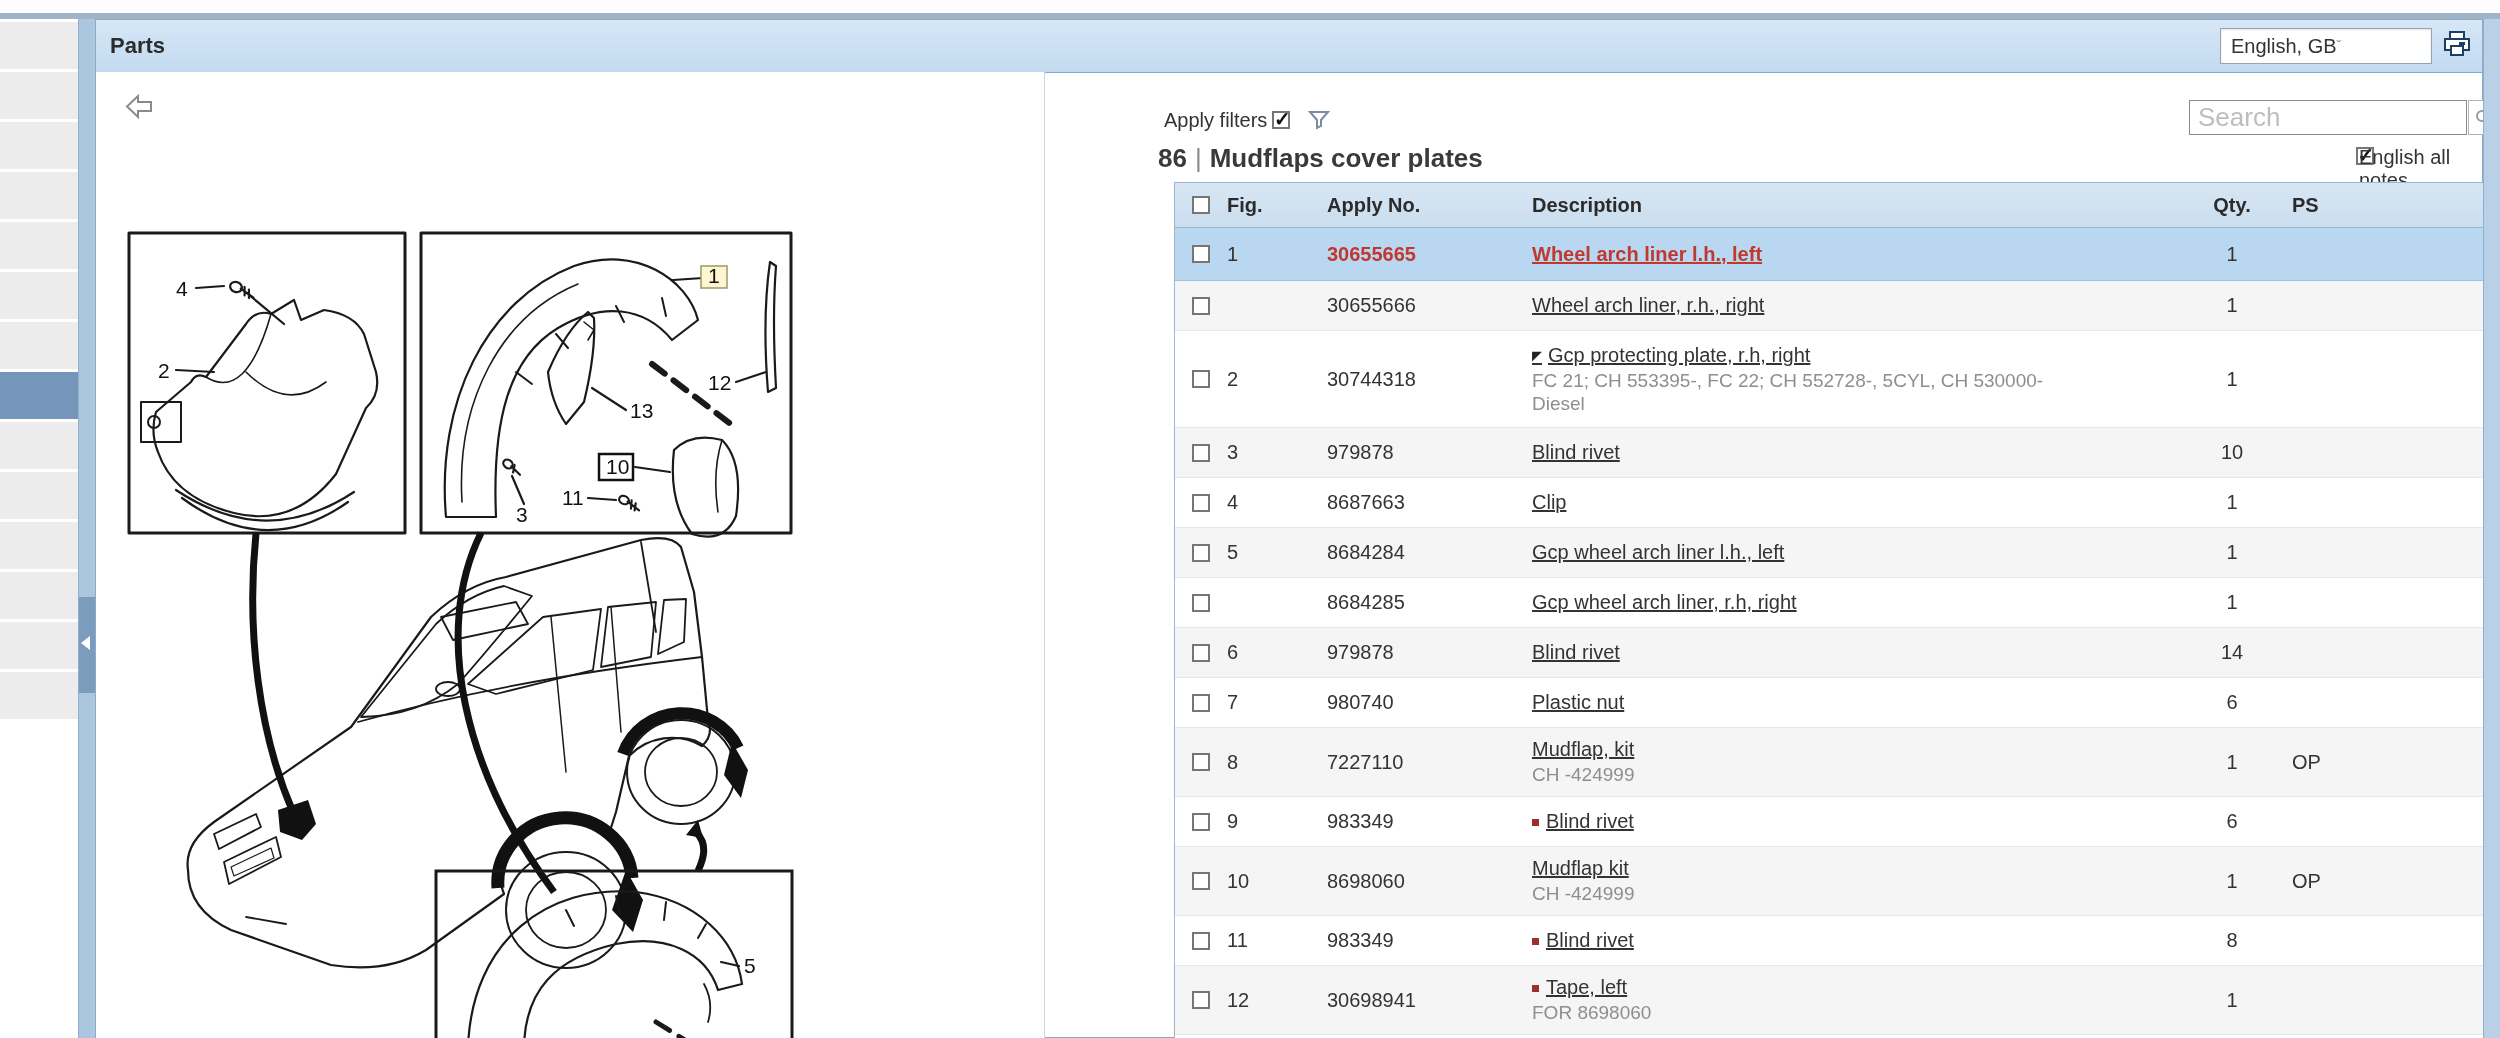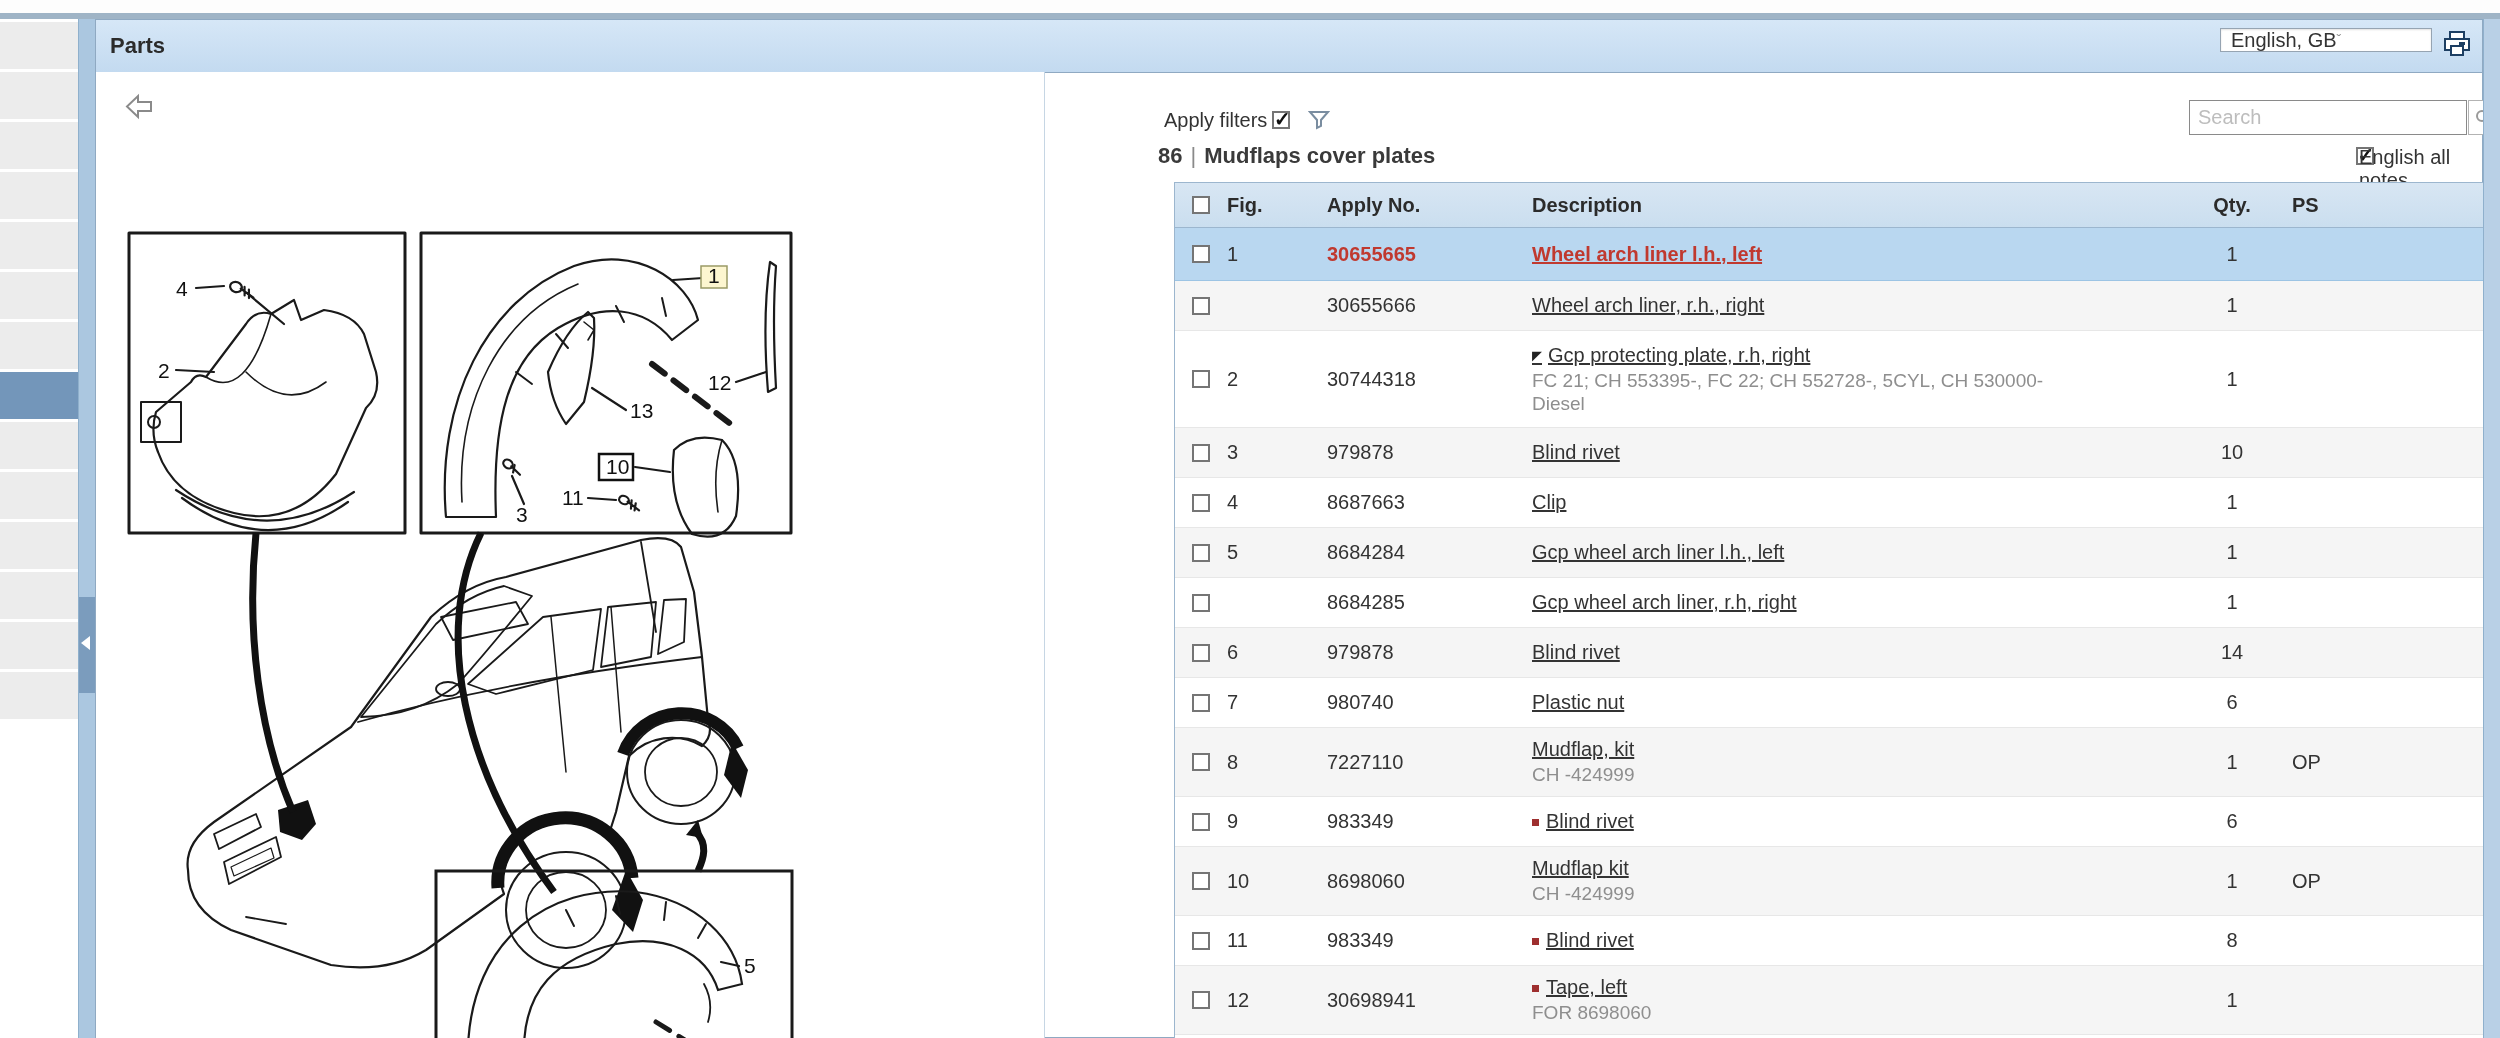--- a/index.html
+++ b/index.html
@@ -17,38 +17,38 @@
   #side-splitter{left:78px;top:19px;width:16px;height:1019px;background:#abc7e0;border-left:1px solid #8fb0cc;}
   .split-thumb{position:absolute;left:0;width:100%;height:96px;background:#7b9cbd;}
   .split-arrow{position:absolute;left:2px;width:0;height:0;border-top:7px solid transparent;border-bottom:7px solid transparent;border-right:9px solid #fff;}
 
   
   #partswin{left:95px;top:19px;width:2388px;height:1019px;border:1px solid #8fa9c2;background:#fff;box-sizing:border-box;}
   #rightedge{left:2483px;top:19px;width:17px;height:1019px;background:#b9d0e6;border-left:1px solid #8fb0cc;}
 
   #titlebar{left:0;top:0;width:100%;height:52px;background:linear-gradient(#d6e7f7,#c3daf0);border-bottom:1px solid #8fa9c2;}
   #title{left:14px;top:13px;font-weight:bold;font-size:22px;color:#2b2b2b;}
-  #langdd{left:2124px;top:8px;width:212px;height:24px;background:#fff;border:1px solid #96a4b2;box-shadow:inset 0 1px 2px rgba(0,0,0,.12);display:flex;align-items:center;justify-content:flex-start;padding:0 10px;box-sizing:border-box;cursor:default;}
+  #langdd{left:2124px;top:8px;width:212px;height:36px;background:#fff;border:1px solid #96a4b2;box-shadow:inset 0 1px 2px rgba(0,0,0,.12);display:flex;align-items:center;justify-content:flex-start;padding:0 10px;box-sizing:border-box;cursor:default;}
   #langdd .chev{color:#8a8a8a;font-size:14px;}
   #printer{left:2346px;top:10px;}
 
   
   #diagram{left:0;top:52px;width:948px;height:966px;background:#fff;border-right:1px solid #c6d6e4;overflow:hidden;}
   #backarrow{left:28px;top:20px;cursor:pointer;}
 
   
   #applyfilters-label{left:1068px;top:89px;color:#333;}
   .cb{display:inline-block;width:18px;height:18px;background:#fff;border:2px solid #757575;box-sizing:border-box;position:relative;}
   .cb.checked::after{content:"\2713";position:absolute;left:0px;top:-6px;font-size:20px;font-weight:bold;color:#111;}
   #applyfilters-cb{left:1176px;top:91px;}
   #funnel{left:1212px;top:89px;}
-  #heading{left:1062px;top:123px;font-weight:bold;font-size:22px;color:#3a3a3a;}
+  #heading{left:1062px;top:123px;font-weight:bold;font-size:26px;color:#3a3a3a;}
   #heading .sep{color:#8a8a8a;font-weight:normal;padding:0 8px;}
 
-  #searchbox{left:2093px;top:80px;width:278px;height:35px;border:1px solid #8a8a8a;box-sizing:border-box;font-size:20px;padding:0 8px;color:#333;outline:none;}
+  #searchbox{left:2093px;top:80px;width:278px;height:35px;border:1px solid #8a8a8a;box-sizing:border-box;font-size:26px;padding:0 8px;color:#333;outline:none;}
   #searchbox::placeholder{color:#bdbdbd;}
   .sbtn{position:absolute;top:80px;width:32px;height:35px;background:#fff;border:1px solid #b3b3b3;box-sizing:border-box;display:flex;align-items:center;justify-content:center;color:#9a9a9a;cursor:pointer;}
   #btn-search{left:2372px;}
 
   #expand-cb{left:2236px;top:127px;}
   #expand-label{left:2263px;top:126px;color:#333;}
 
   
   #table{left:1078px;top:162px;width:1394px;height:876px;border:1px solid #9cb6ce;box-sizing:border-box;background:#fff;overflow:hidden;}
   #thead{display:flex;align-items:center;height:44px;background:linear-gradient(#d8e6f3,#cadeef);border-bottom:1px solid #9cb6ce;font-weight:bold;color:#2b2b2b;}

